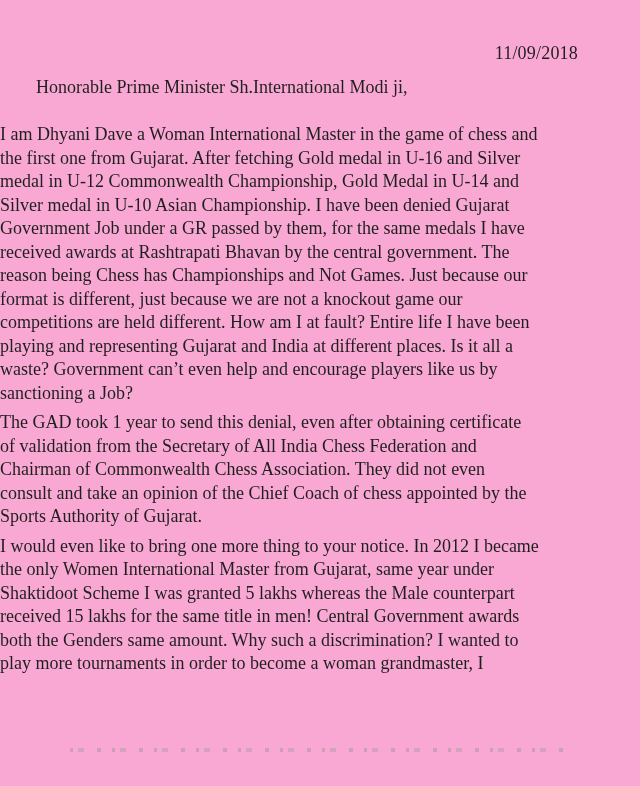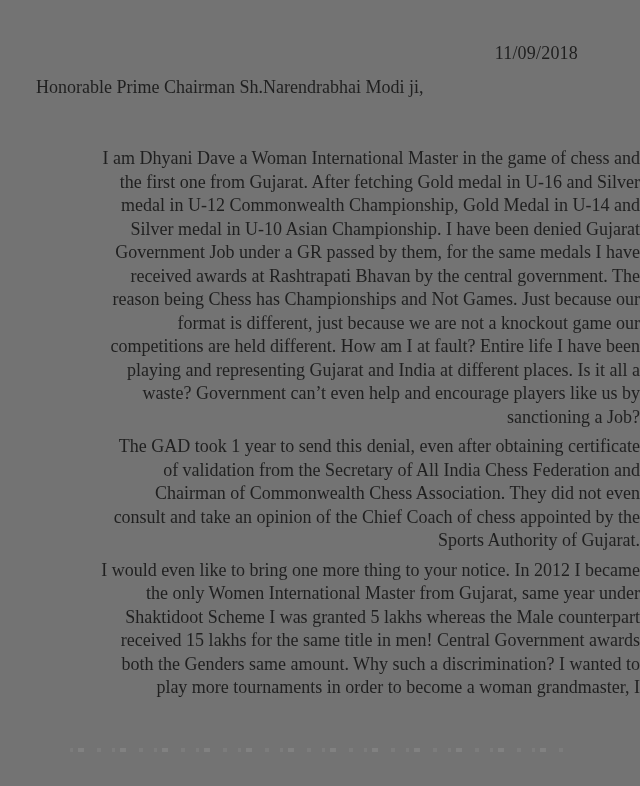--- a/index.html
+++ b/index.html
@@ -6,21 +6,21 @@
 
   html, body {
     width: 640px;
     background: #ffffff;
   }
 
   .page {
     position: relative;
     width: 640px;
     height: 786px;
-    background: #737373;
+    background: #f9a8d4;
     overflow: hidden;
     font-family: "Liberation Serif", "DejaVu Serif", serif;
     color: #1f1f1f;
     font-size: 18px;
     line-height: 23.5px;
   }
 
   .date {
     margin-top: 42px;
     text-align: right;
@@ -28,22 +28,21 @@
     letter-spacing: 0.2px;
   }
 
   .salutation {
     margin-top: 10px;
     padding-left: 36px;
     white-space: pre;
   }
 
   .letter-body {
-    margin-top: 48px;
-    text-align: right;
+    margin-top: 24px;
   }
 
   .paragraph {
     white-space: pre;          
     margin-bottom: 6px;
   }
 
   
   .cutoff {
     position: absolute;
@@ -62,21 +61,21 @@
     border-radius: 1px;
   }
 </style>
 </head>
 <body>
 
 <div class="page">
 
   <div class="date">11/09/2018</div>
 
-  <div class="salutation">Honorable Prime Chairman Sh.Narendrabhai Modi ji,</div>
+  <div class="salutation">Honorable Prime Minister Sh.International Modi ji,</div>
 
   <div class="letter-body">
       <div class="paragraph">I am Dhyani Dave a Woman International Master in the game of chess and
 the first one from Gujarat. After fetching Gold medal in U-16 and Silver
 medal in U-12 Commonwealth Championship, Gold Medal in U-14 and
 Silver medal in U-10 Asian Championship. I have been denied Gujarat
 Government Job under a GR passed by them, for the same medals I have
 received awards at Rashtrapati Bhavan by the central government. The
 reason being Chess has Championships and Not Games. Just because our
 format is different, just because we are not a knockout game our

